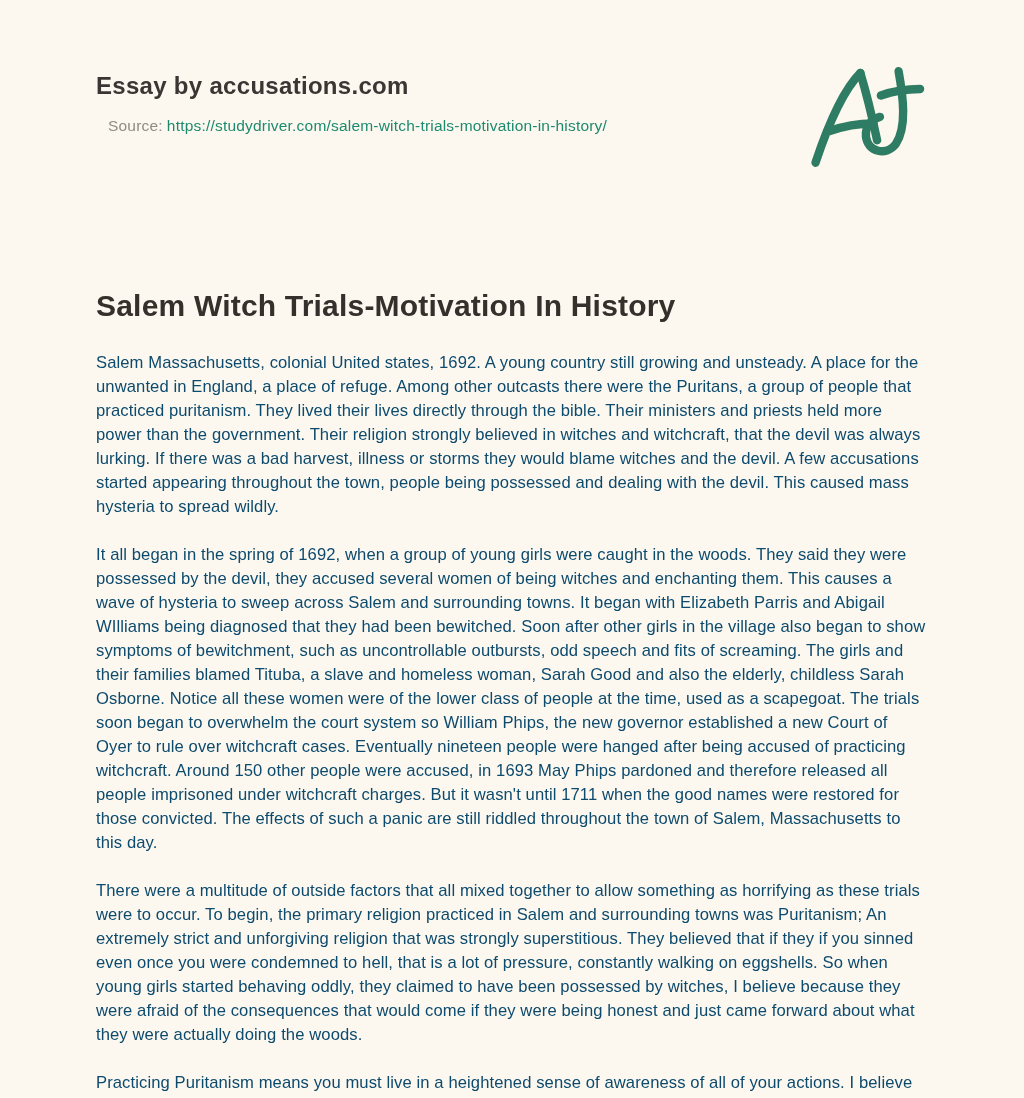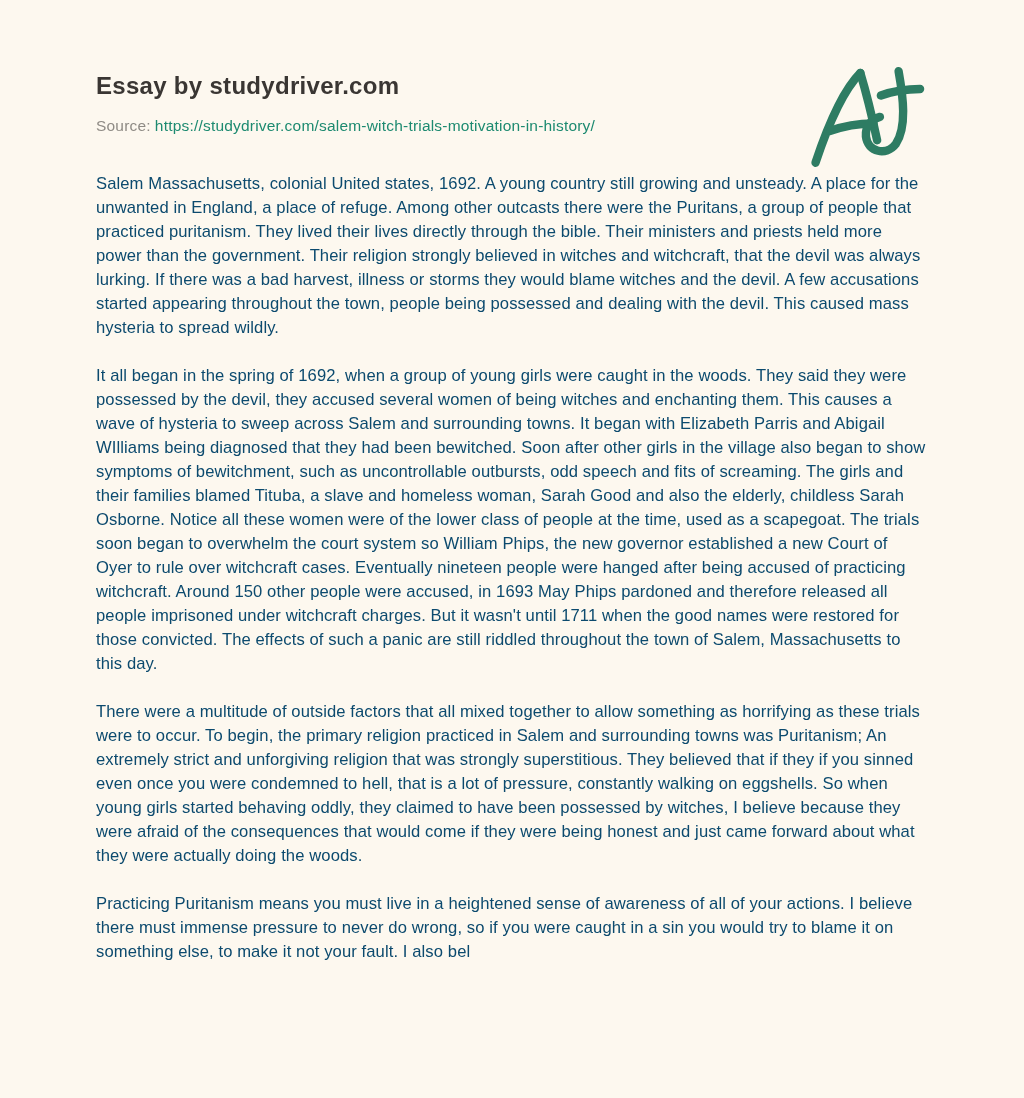--- a/index.html
+++ b/index.html
@@ -23,21 +23,21 @@
   .site-heading {
     font-size: 24px;
     font-weight: bold;
     color: #3a3633;
     margin: 0 0 17px 0;
     letter-spacing: 0.3px;
   }
   .source-line {
     font-size: 15.5px;
     color: #8f8b85;
-    margin: 0;
+    margin: 12px;
     letter-spacing: 0.2px;
   }
   .source-line a {
     color: #1d8a70;
     text-decoration: none;
     margin-left: 4px;
   }
   .logo-wrap {
     width: 122px;
     height: 112px;
@@ -62,37 +62,38 @@
     letter-spacing: 0.1px;
   }
 </style>
 </head>
 <body>
 
 <div class="page">
 
   <header class="doc-header">
     <div class="header-left">
-      <h2 class="site-heading">Essay by studydriver.com</h2>
+      <h2 class="site-heading">Essay by accusations.com</h2>
       <p class="source-line"><span>Source:</span><a href="#">https://studydriver.com/salem-witch-trials-motivation-in-history/</a></p>
     </div>
     <div class="logo-wrap">
       <svg viewBox="0 0 130 120" fill="none" xmlns="http://www.w3.org/2000/svg" aria-hidden="true">
         <g stroke="#2e7c63" stroke-width="9" stroke-linecap="round" fill="none">
           <path d="M12 110 C 28 62, 44 30, 60 14"></path>
           <path d="M60 14 C 66 34, 72 58, 78 86"></path>
           <path d="M28 76 C 44 70, 58 68, 74 68"></path>
           <path d="M82 38 C 96 33, 110 31, 124 31"></path>
           <path d="M101 12 C 106 40, 110 72, 98 90 C 88 103, 68 99, 66 82 C 65 70, 73 63, 81 61"></path>
         </g>
       </svg>
     </div>
   </header>
 
   <main>
+    <h1 class="essay-title">Salem Witch Trials-Motivation In History</h1>
     <div class="essay-body">
       <p>Salem Massachusetts, colonial United states, 1692. A young country still growing and unsteady. A place for the unwanted in England, a place of refuge. Among other outcasts there were the Puritans, a group of people that practiced puritanism. They lived their lives directly through the bible. Their ministers and priests held more power than the government. Their religion strongly believed in witches and witchcraft, that the devil was always lurking. If there was a bad harvest, illness or storms they would blame witches and the devil. A few accusations started appearing throughout the town, people being possessed and dealing with the devil. This caused mass hysteria to spread wildly.</p>
       <p>It all began in the spring of 1692, when a group of young girls were caught in the woods. They said they were possessed by the devil, they accused several women of being witches and enchanting them. This causes a wave of hysteria to sweep across Salem and surrounding towns. It began with Elizabeth Parris and Abigail WIlliams being diagnosed that they had been bewitched. Soon after other girls in the village also began to show symptoms of bewitchment, such as uncontrollable outbursts, odd speech and fits of screaming. The girls and their families blamed Tituba, a slave and homeless woman, Sarah Good and also the elderly, childless Sarah Osborne. Notice all these women were of the lower class of people at the time, used as a scapegoat. The trials soon began to overwhelm the court system so William Phips, the new governor established a new Court of Oyer to rule over witchcraft cases. Eventually nineteen people were hanged after being accused of practicing witchcraft. Around 150 other people were accused, in 1693 May Phips pardoned and therefore released all people imprisoned under witchcraft charges. But it wasn't until 1711 when the good names were restored for those convicted. The effects of such a panic are still riddled throughout the town of Salem, Massachusetts to this day.</p>
       <p>There were a multitude of outside factors that all mixed together to allow something as horrifying as these trials were to occur. To begin, the primary religion practiced in Salem and surrounding towns was Puritanism; An extremely strict and unforgiving religion that was strongly superstitious. They believed that if they if you sinned even once you were condemned to hell, that is a lot of pressure, constantly walking on eggshells. So when young girls started behaving oddly, they claimed to have been possessed by witches, I believe because they were afraid of the consequences that would come if they were being honest and just came forward about what they were actually doing the woods.</p>
       <p>Practicing Puritanism means you must live in a heightened sense of awareness of all of your actions. I believe there must immense pressure to never do wrong, so if you were caught in a sin you would try to blame it on something else, to make it not your fault. I also bel</p>
     </div>
   </main>
 
 </div>
 

